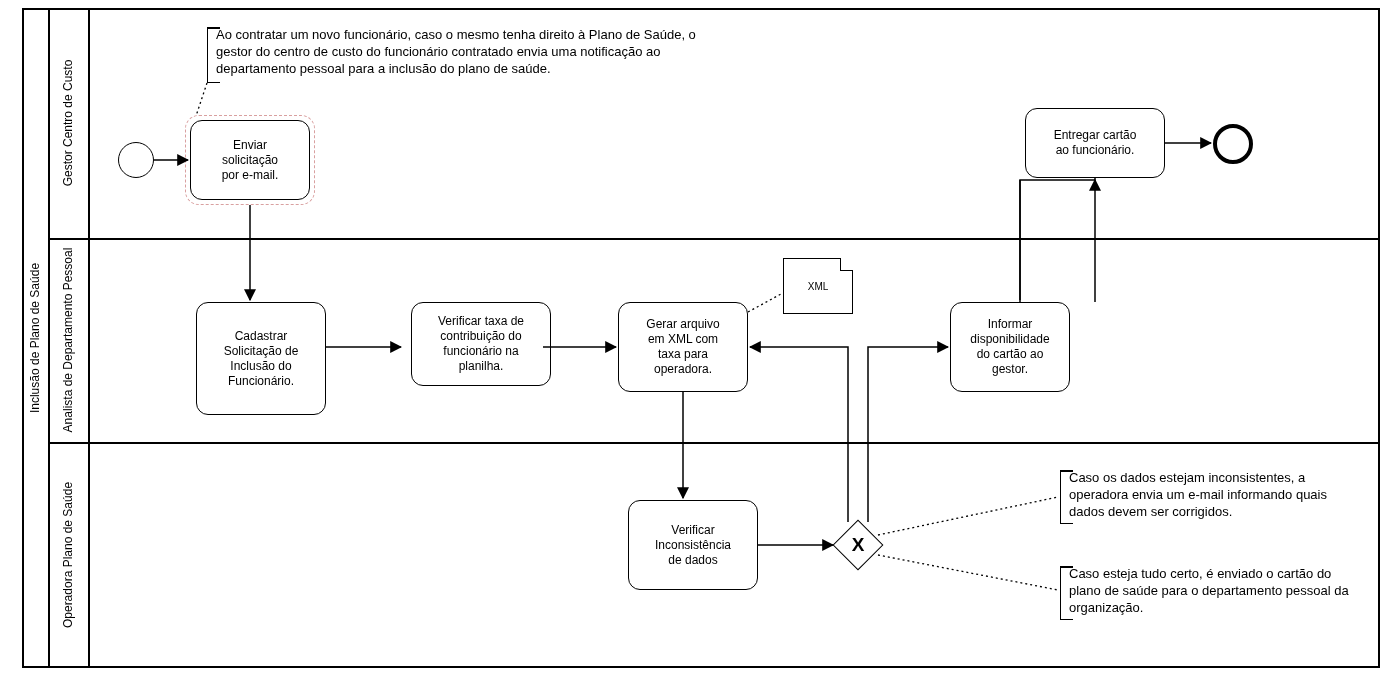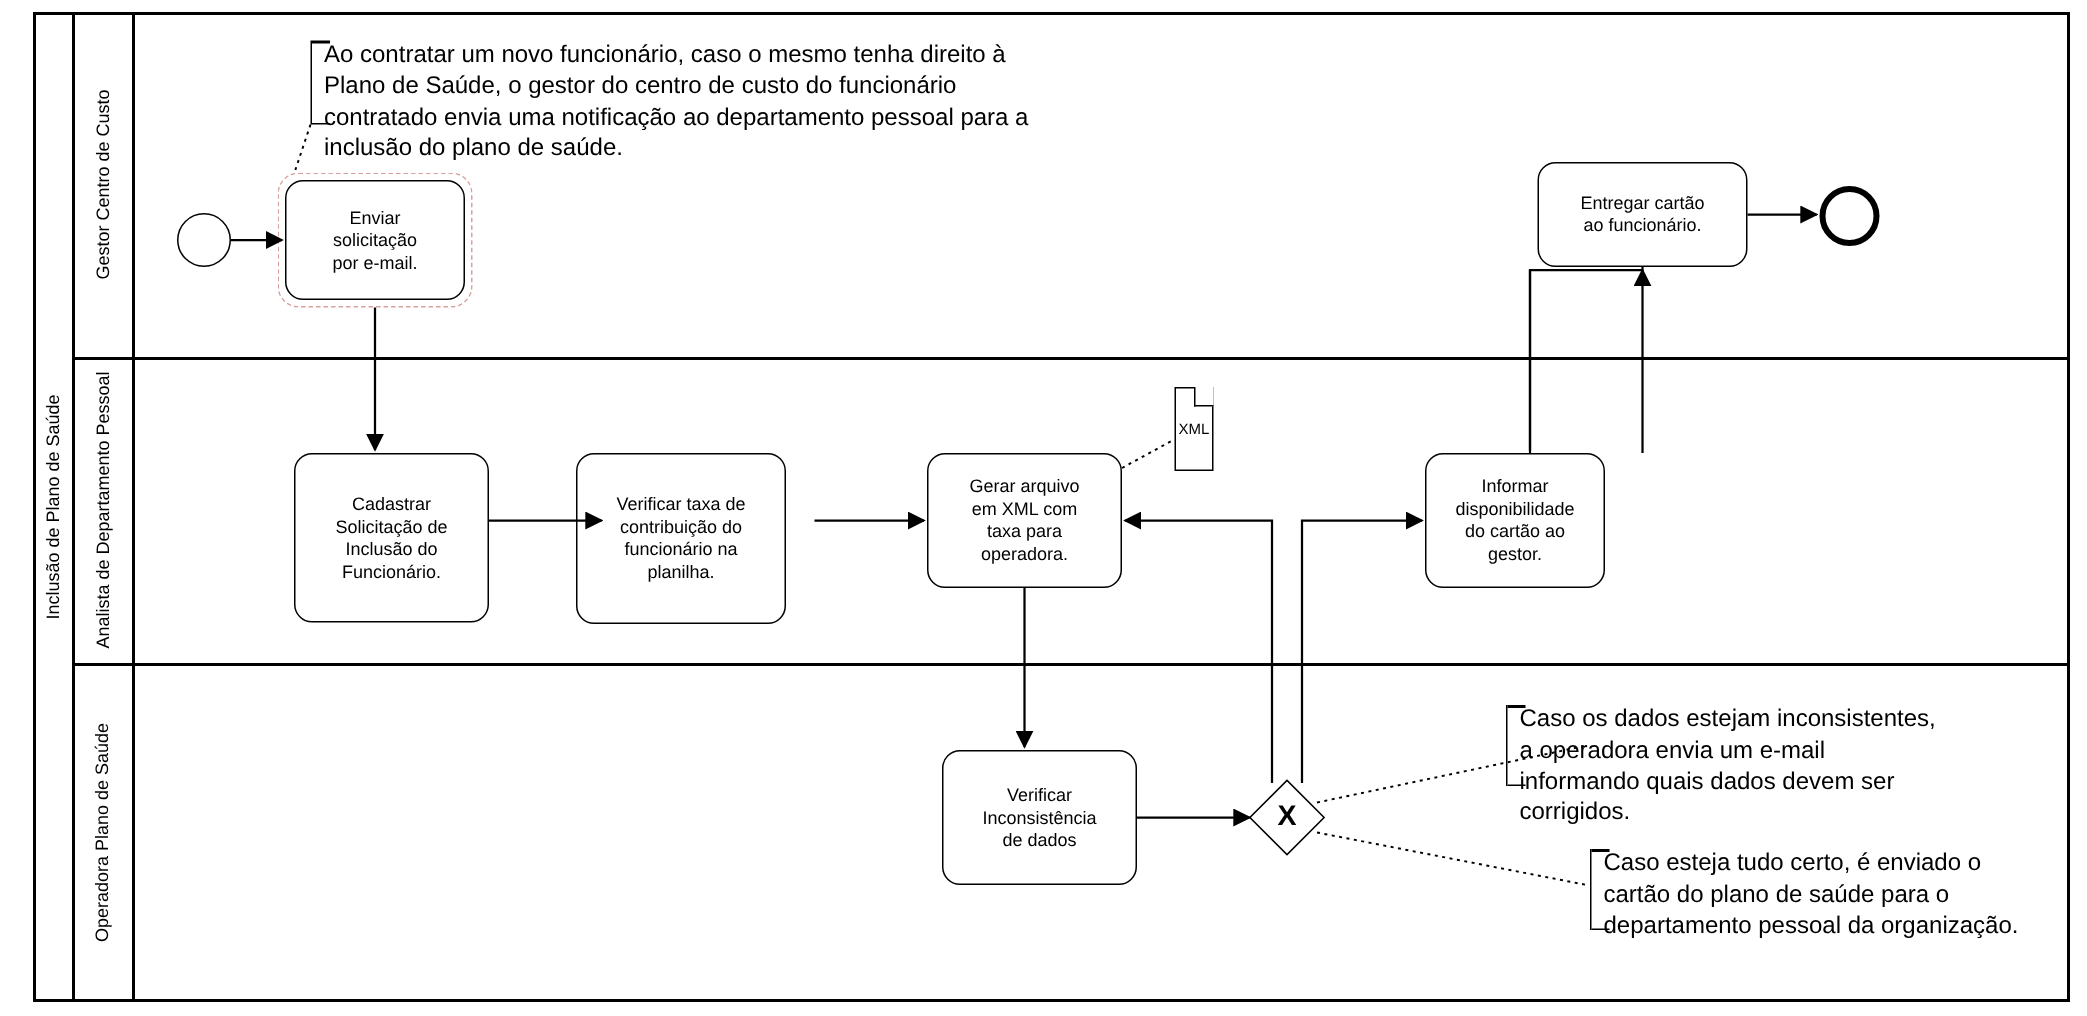--- a/index.html
+++ b/index.html
@@ -8,24 +8,24 @@
   .vlabel{position:absolute;display:flex;align-items:center;justify-content:center}
   .vlabel span{transform:rotate(-90deg);white-space:nowrap;display:block}
   .lane-sep{position:absolute;height:2px;background:#000}
   .lane-sep-v{position:absolute;width:2px;background:#000}
   .task{position:absolute;border:1.5px solid #000;border-radius:12px;background:#fff;display:flex;align-items:center;justify-content:center;text-align:center;padding:22px;box-sizing:border-box;line-height:1.25}
   .event-start{position:absolute;border:1.5px solid #000;border-radius:50%;background:#fff;box-sizing:border-box}
   .event-end{position:absolute;border:4px solid #000;border-radius:50%;background:#fff;box-sizing:border-box}
   .gateway{position:absolute;width:50px;height:50px;display:flex;align-items:center;justify-content:center}
   .gateway .diamond{width:36px;height:36px;border:1.5px solid #000;transform:rotate(45deg);background:#fff;box-sizing:border-box}
   .gateway .x{position:absolute;font-weight:bold;font-size:19px}
-  .data-obj{position:absolute;width:26px;height:56px;background:#fff;border:1.5px solid #000;box-sizing:border-box}
+  .data-obj{position:absolute;width:70px;height:56px;background:#fff;border:1.5px solid #000;box-sizing:border-box}
   .data-obj .fold{position:absolute;right:-1px;top:-1px;width:12px;height:12px;border-left:1.5px solid #000;border-bottom:1.5px solid #000;background:#fff}
   .data-obj .lbl{position:absolute;left:0;right:0;top:22px;text-align:center;font-size:10px}
-  .annotation{position:absolute;border-left:1.5px solid #000;padding:0 0 0 8px;box-sizing:border-box;font-size:16px;line-height:1.3}
+  .annotation{position:absolute;border-left:1.5px solid #000;padding:0 0 0 8px;box-sizing:border-box;font-size:13px;line-height:1.3}
   .annotation .top-tick,.annotation .bot-tick{position:absolute;left:0;width:12px;height:1.5px;background:#000}
   .annotation .top-tick{top:0}
   .annotation .bot-tick{bottom:0}
   .dashed-red{position:absolute;border:1px dashed #d9a0a0;border-radius:14px;box-sizing:border-box}
   svg.wires{position:absolute;left:0;top:0;width:1391px;height:677px;pointer-events:none}
 </style>
 </head>
 <body>
 
 <div class="canvas">
@@ -62,21 +62,21 @@
   <div class="dashed-red" style="left:185px;top:115px;width:130px;height:90px"></div>
 
   <div class="task" style="left:190px;top:120px;width:120px;height:80px">
     <span>Enviar solicitação por e-mail.</span>
   </div>
 
   <div class="task" style="left:196px;top:302px;width:130px;height:113px">
     <span>Cadastrar Solicitação de Inclusão do Funcionário.</span>
   </div>
 
-  <div class="task" style="left:384px;top:302px;width:140px;height:114px">
+  <div class="task" style="left:411px;top:302px;width:140px;height:84px">
     <span>Verificar taxa de contribuição do funcionário na planilha.</span>
   </div>
 
   <div class="task" style="left:618px;top:302px;width:130px;height:90px">
     <span>Gerar arquivo em XML com taxa para operadora.</span>
   </div>
 
   <div class="data-obj" style="left:783px;top:258px">
     <div class="fold"></div>
     <div class="lbl">XML</div>
@@ -94,21 +94,21 @@
   <div class="task" style="left:950px;top:302px;width:120px;height:90px">
     <span>Informar disponibilidade do cartão ao gestor.</span>
   </div>
 
   <div class="task" style="left:1025px;top:108px;width:140px;height:70px">
     <span>Entregar cartão ao funcionário.</span>
   </div>
 
   <div class="event-end" style="left:1213px;top:124px;width:40px;height:40px"></div>
 
-  <div class="annotation" style="left:1004px;top:470px;width:290px;height:54px">
+  <div class="annotation" style="left:1060px;top:470px;width:290px;height:54px">
     <div class="top-tick"></div><div class="bot-tick"></div>
     <span>Caso os dados estejam inconsistentes, a operadora envia um e-mail informando quais dados devem ser corrigidos.</span>
   </div>
 
   <div class="annotation" style="left:1060px;top:566px;width:290px;height:54px">
     <div class="top-tick"></div><div class="bot-tick"></div>
     <span>Caso esteja tudo certo, é enviado o cartão do plano de saúde para o departamento pessoal da organização.</span>
   </div>
 
   <svg class="wires">

